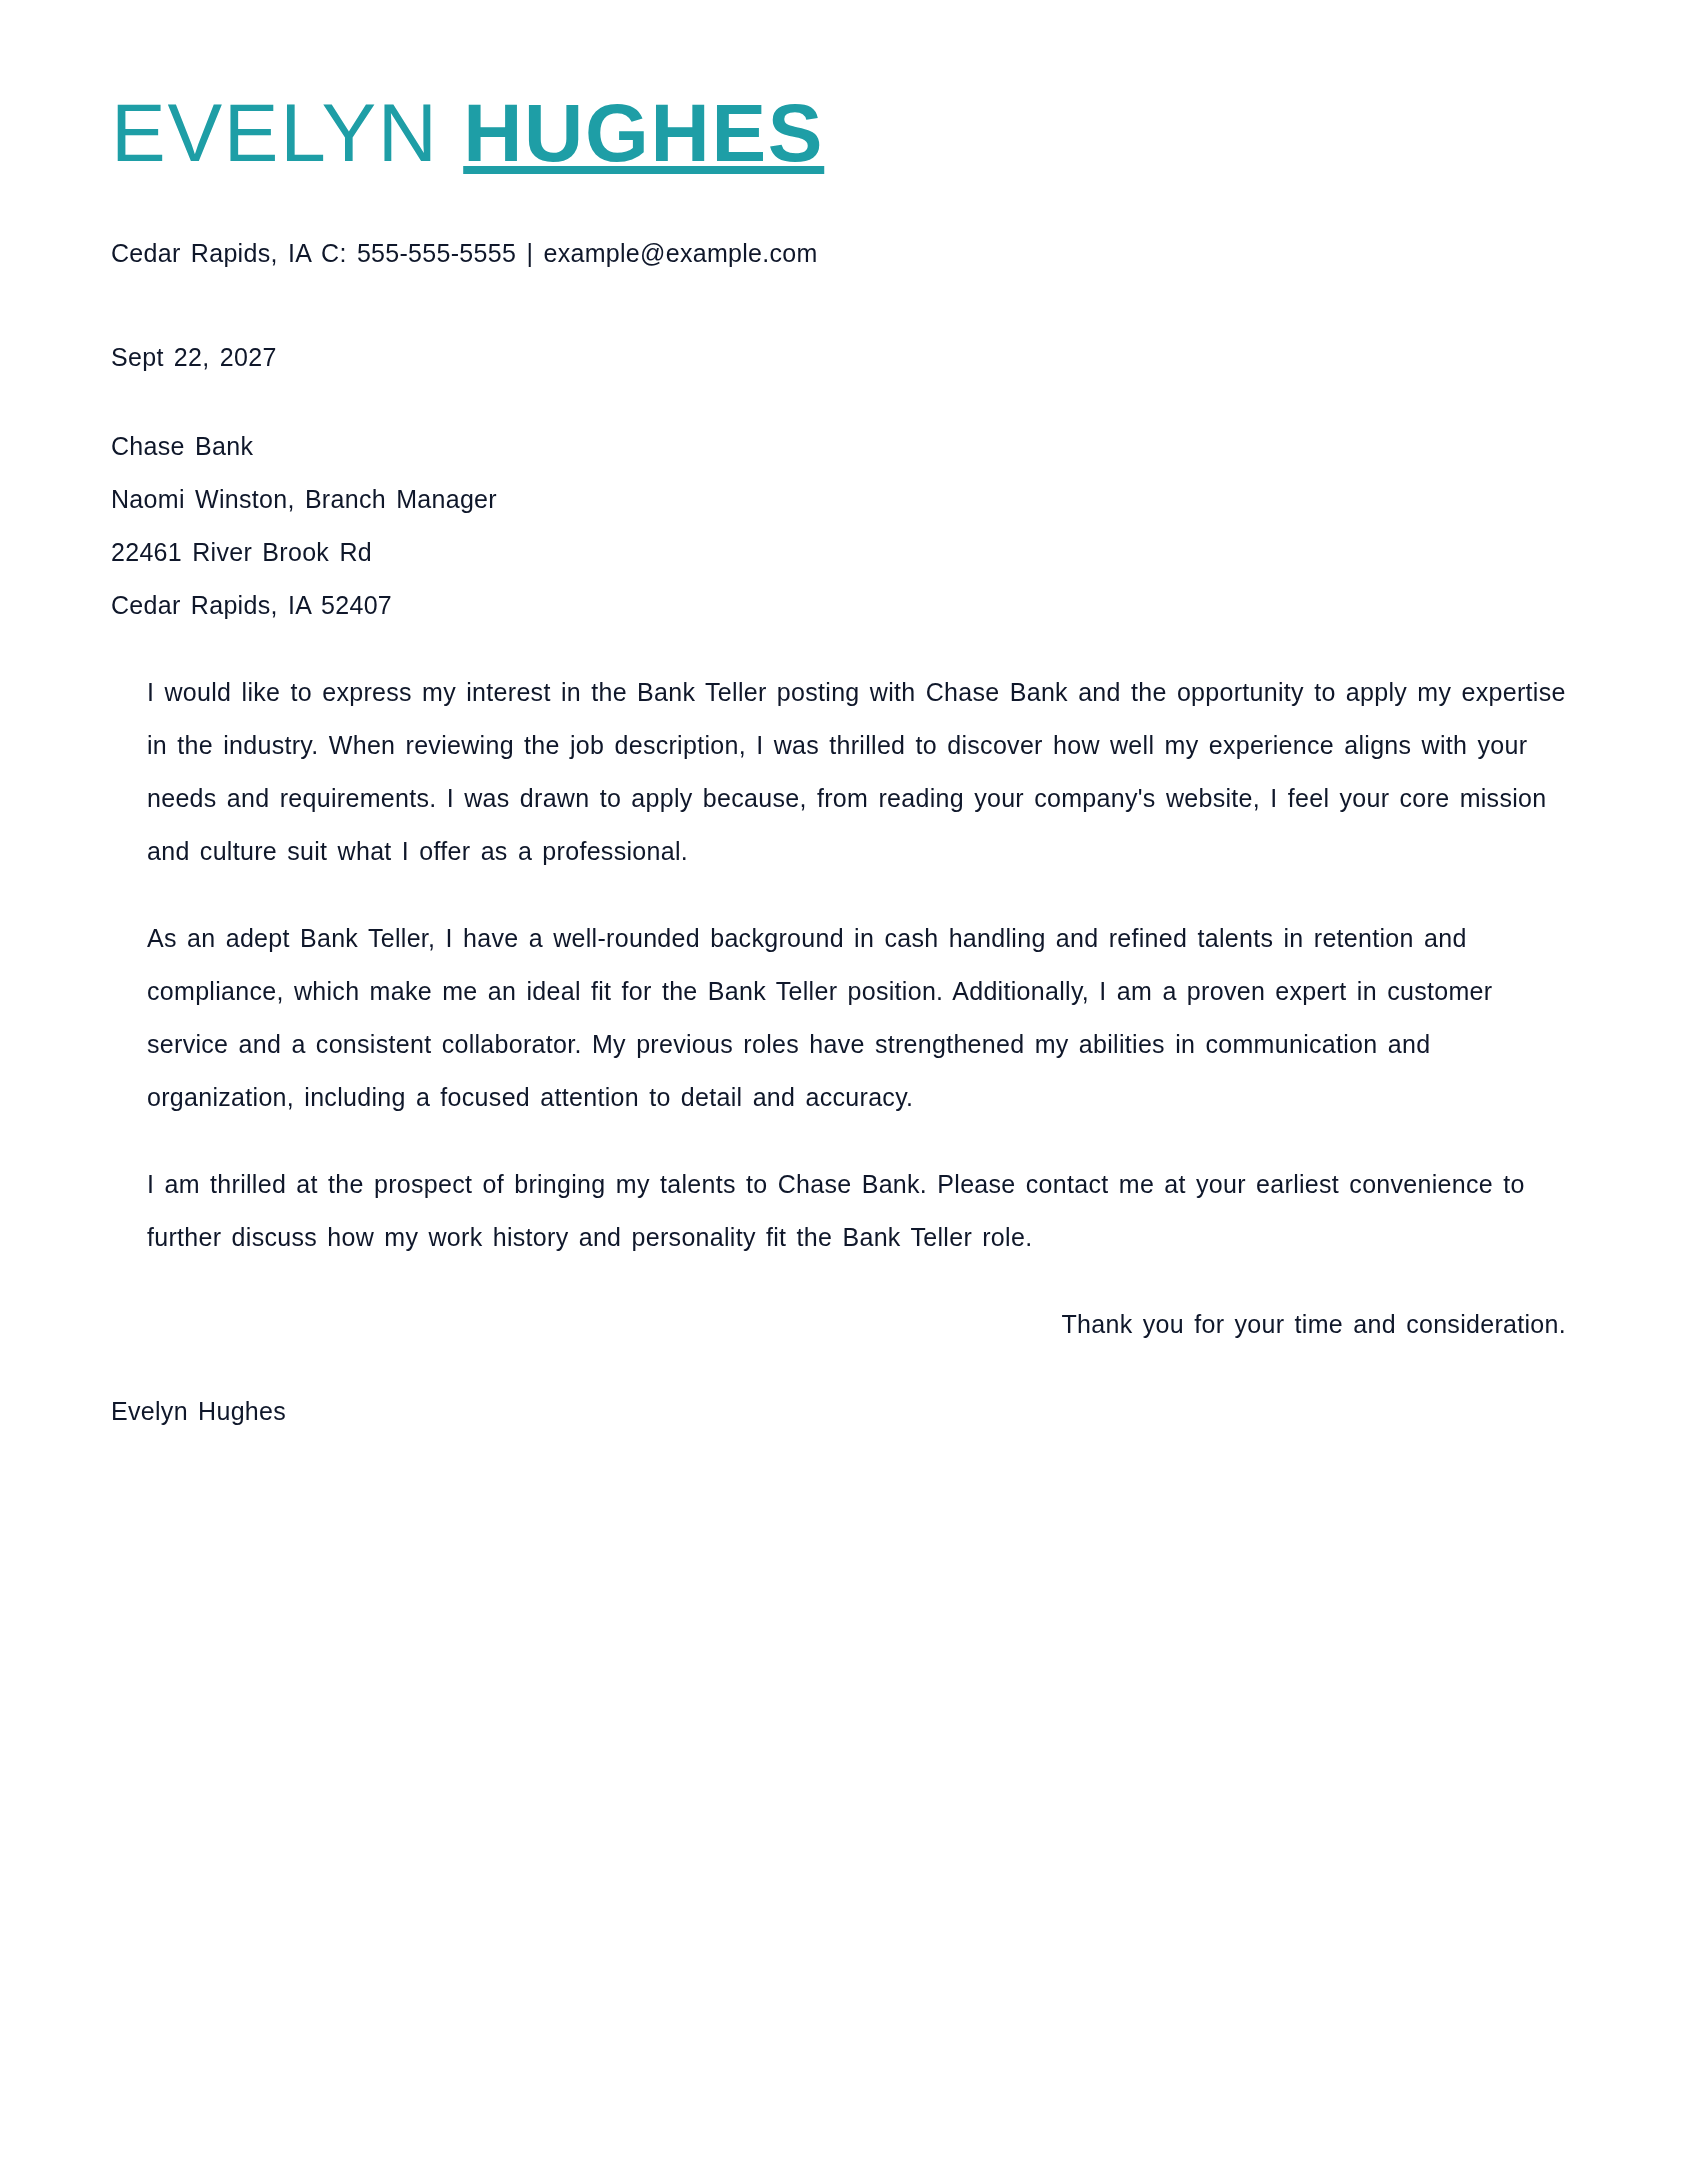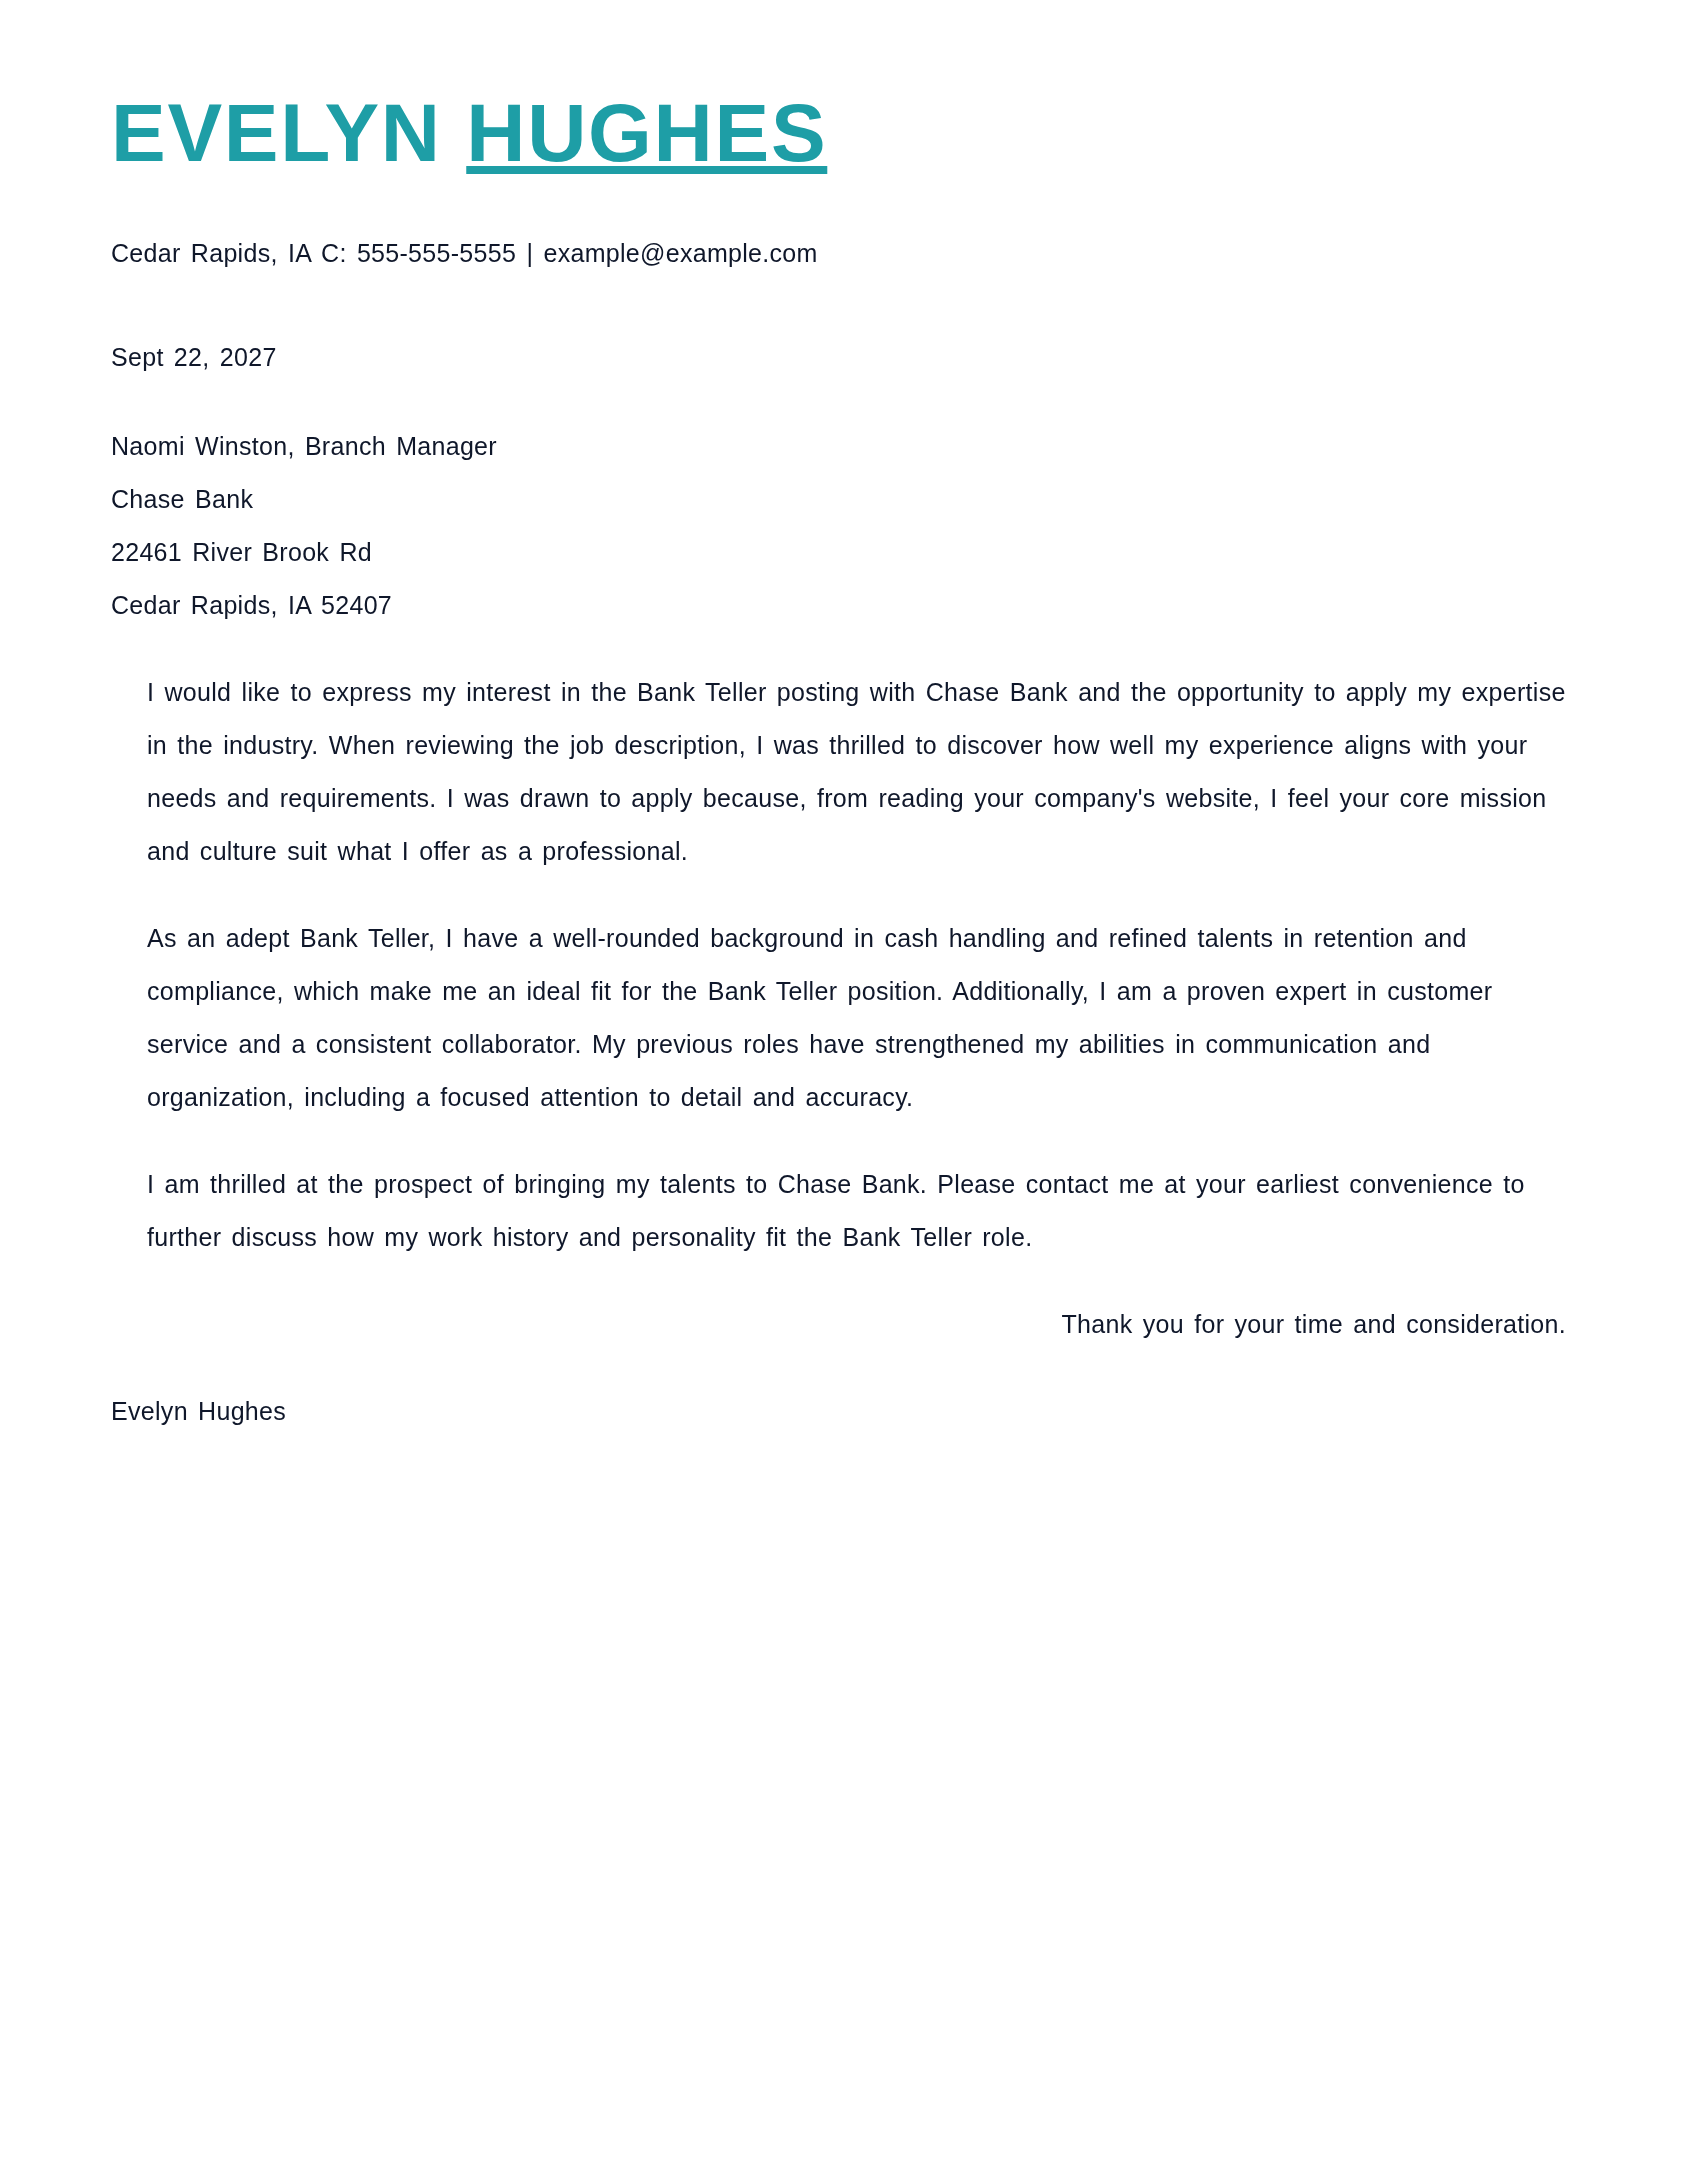--- a/index.html
+++ b/index.html
@@ -24,21 +24,21 @@
 
     
     .name {
       font-size: 82px;
       line-height: 1;
       color: var(--accent, #1e9ea6);
       letter-spacing: 1.7px;
       white-space: nowrap;
       margin-bottom: 53px;
     }
-    .name .first { font-weight: 700; }
+    .name .first { font-weight: 400; }
     .name .last  { font-weight: 700; text-decoration: underline; }
 
     
     .txt {
       font-size: 25px;
       line-height: 53px;
       letter-spacing: 0.3px;
       word-spacing: 3px;
       color: #0f172a;
     }
@@ -59,22 +59,22 @@
 
 <div class="page">
 
   <h1 class="name"><span class="first">EVELYN</span> <span class="last">HUGHES</span></h1>
 
   <div class="txt contact">Cedar Rapids, IA C: 555-555-5555 | example@example.com</div>
 
   <div class="txt date">Sept 22, 2027</div>
 
   <div class="recipient">
+    <div class="txt">Chase Bank</div>
     <div class="txt">Naomi Winston, Branch Manager</div>
-    <div class="txt">Chase Bank</div>
     <div class="txt">22461 River Brook Rd</div>
     <div class="txt">Cedar Rapids, IA 52407</div>
   </div>
 
 
   <p class="txt para">I would like to express my interest in the Bank Teller posting with Chase Bank and the opportunity to apply my expertise in the industry. When reviewing the job description, I was thrilled to discover how well my experience aligns with your needs and requirements. I was drawn to apply because, from reading your company's website, I feel your core mission and culture suit what I offer as a professional.</p>
 
   <p class="txt para">As an adept Bank Teller, I have a well-rounded background in cash handling and refined talents in retention and compliance, which make me an ideal fit for the Bank Teller position. Additionally, I am a proven expert in customer service and a consistent collaborator. My previous roles have strengthened my abilities in communication and organization, including a focused attention to detail and accuracy.</p>
 
   <p class="txt para">I am thrilled at the prospect of bringing my talents to Chase Bank. Please contact me at your earliest convenience to further discuss how my work history and personality fit the Bank Teller role.</p>

